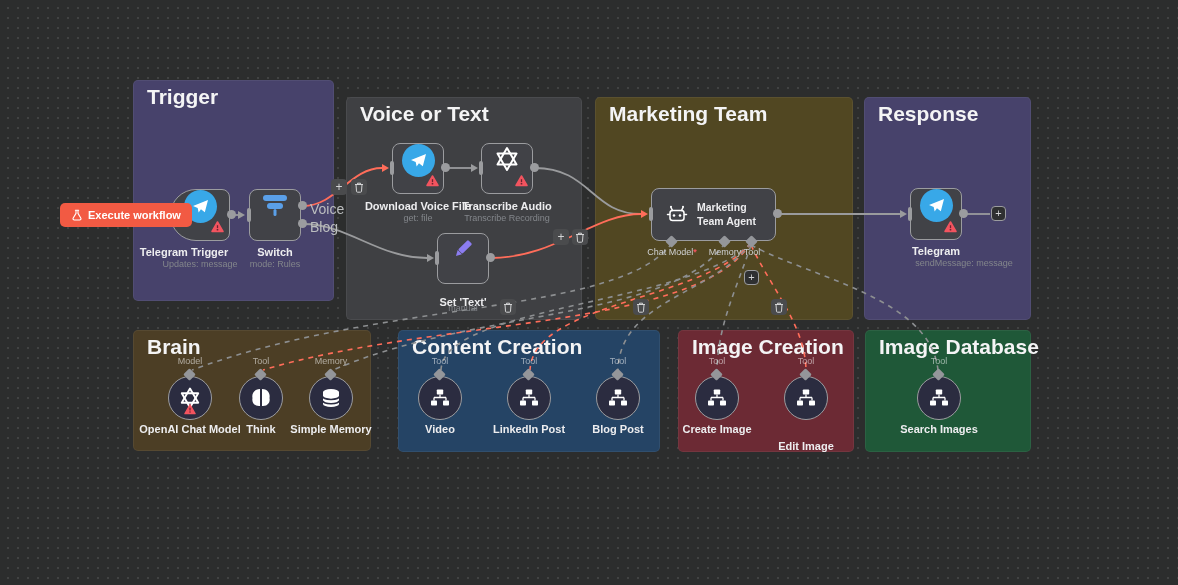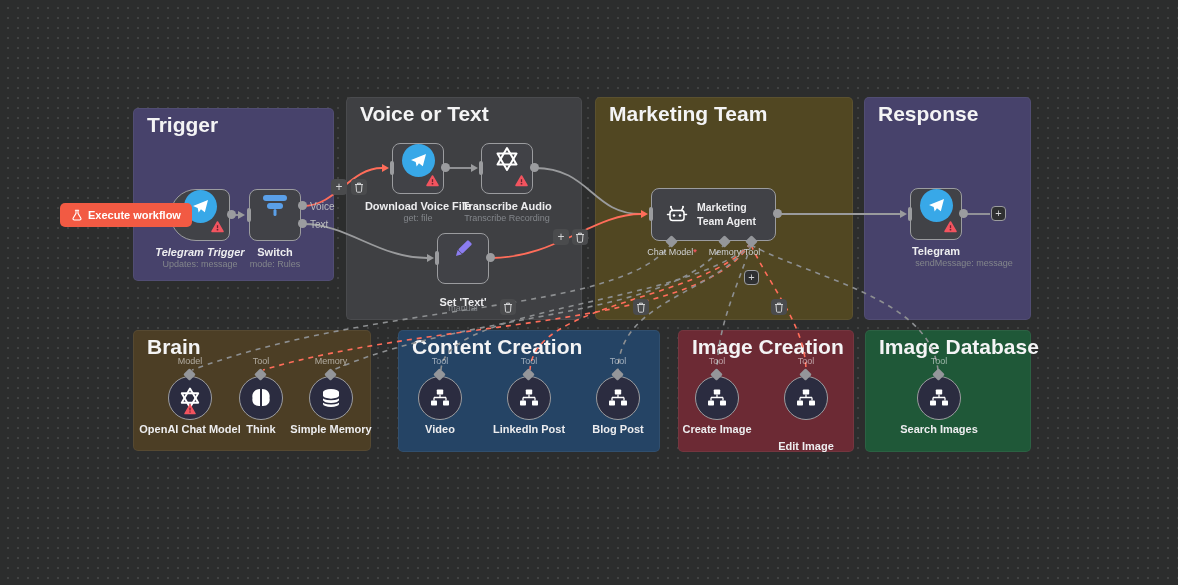--- a/index.html
+++ b/index.html
@@ -15,42 +15,42 @@
   .group-title { position:absolute; left:13px; top:4px; font-size:21px; font-weight:bold; color:#f4f4f5; white-space:nowrap; }
   svg.wires { position:absolute; left:0; top:0; z-index:2; }
   .node-box { position:absolute; z-index:3; background:#414247; border:1.5px solid #9b9c9f; border-radius:8px;
     display:flex; justify-content:center; }
   .node-title { position:absolute; z-index:3; font-size:11px; font-weight:bold; color:#ededef; white-space:nowrap; transform:translateX(-50%); }
   .node-sub { position:absolute; z-index:3; font-size:9px; color:#83868b; white-space:nowrap; transform:translateX(-50%); }
   .tg-badge { width:33px; height:33px; border-radius:50%; background:#38a8e8; display:flex; align-items:center; justify-content:center; }
   .out-dot { position:absolute; z-index:4; width:9px; height:9px; border-radius:50%; background:#9b9c9f; }
   .in-bar { position:absolute; z-index:4; width:4px; height:14px; border-radius:2px; background:#9b9c9f; }
   .warn { position:absolute; z-index:5; }
-  .conn-label { position:absolute; z-index:4; font-size:10px; color:#bbbdbf; white-space:nowrap; }
+  .conn-label { position:absolute; z-index:4; font-size:14px; color:#bbbdbf; white-space:nowrap; }
   .circle-node { position:absolute; z-index:3; width:44px; height:44px; border-radius:50%; background:#2b2c40;
     border:1.5px solid #9b9c9f; display:flex; align-items:center; justify-content:center; }
   .diamond { position:absolute; z-index:4; width:9px; height:9px; background:#94969a; transform:rotate(45deg); border-radius:1.5px; }
   .plabel { position:absolute; z-index:4; font-size:9px; color:rgba(255,255,255,0.55); transform:translateX(-50%); white-space:nowrap; }
   .plabel .req { color:#f2545f; font-weight:bold; }
   .agent-inner { display:flex; align-items:center; gap:7px; padding:0 6px 0 12px; }
   .agent-title { font-size:10.5px; font-weight:bold; color:#ededef; line-height:1.25; text-align:left; }
   .mini-btn { position:absolute; z-index:6; width:16px; height:16px; border-radius:4px; background:#4a4b4d;
     color:#d3d4d5; display:flex; align-items:center; justify-content:center; font-size:12px; line-height:1; cursor:pointer; }
   .frame-btn { position:absolute; z-index:6; width:15px; height:15px; border-radius:4px; background:#2f3031;
     border:1.5px solid #9b9c9f; color:#d3d4d5; display:flex; align-items:center; justify-content:center; font-size:11px; line-height:1; cursor:pointer; }
   .exec-btn { position:absolute; z-index:7; left:60px; top:203px; height:24px; padding:0 11px; border:none; border-radius:5px;
     background:#f25a43; color:#fff; font-family:"Liberation Sans",sans-serif; font-size:11px; font-weight:bold;
     display:flex; align-items:center; gap:5px; cursor:pointer; }
 </style>
 </head>
 <body>
 
 <div class="canvas">
 
-  <div class="group" style="left: 133px; top: 108px; width: 201px; height: 173px; background-color: rgb(71, 66, 107); text-align: center;">
+  <div class="group" style="left: 133px; top: 80px; width: 201px; height: 221px; background-color: rgb(71, 66, 107); text-align: center;">
     <div class="group-title">Trigger</div>
   </div>
   <div class="group" style="left: 346px; top: 97px; width: 236px; height: 223px; background-color: rgb(63, 64, 67);">
     <div class="group-title">Voice or Text</div>
   </div>
   <div class="group" style="left: 595px; top: 97px; width: 258px; height: 223px; background-color: rgb(81, 71, 34);">
     <div class="group-title">Marketing Team</div>
   </div>
   <div class="group" style="left: 864px; top: 97px; width: 167px; height: 223px; background-color: rgb(71, 66, 107);">
     <div class="group-title">Response</div>
@@ -120,38 +120,38 @@
     <span class="warn" style="right:5px; bottom:3px;">
       <svg width="13" height="12" viewBox="0 0 13 12">
           <path d="M6.5 1 L12 10.5 H1 Z" fill="#f2545f" stroke="#f2545f" stroke-width="1.5" stroke-linejoin="round"></path>
           <path d="M6.5 4.2 v2.8" stroke="#6d2230" stroke-width="1.3"></path>
           <circle cx="6.5" cy="8.7" r="0.9" fill="#6d2230"></circle>
         </svg>
     </span>
   </div>
   <div class="out-dot" style="left:227px; top:210px;"></div>
   <div class="in-bar" style="left:247px; top:208px;"></div>
-  <div class="node-title" style="left:200px; top:246px;font-style:italic;">Telegram Trigger</div>
+  <div class="node-title" style="left:184px; top:246px;">Telegram Trigger</div>
   <div class="node-sub" style="left:200px; top:259px;">Updates: message</div>
 
   <div class="node-box" style="left:249px; top:189px; width:52px; height:52px;">
     <span style="display:flex;">
       <svg width="30" height="28" viewBox="-15 -14 30 28">
           <g fill="#5a9fe8">
             <rect x="-12" y="-9" width="24" height="6" rx="3"></rect>
             <rect x="-8" y="-1" width="16" height="6" rx="3"></rect>
             <rect x="-1.5" y="5" width="3" height="7" rx="1.5"></rect>
           </g>
         </svg>
     </span>
   </div>
   <div class="out-dot" style="left:298px; top:201px;"></div>
   <div class="out-dot" style="left:298px; top:219px;"></div>
   <div class="conn-label" style="left:310px; top:201px;">Voice</div>
-  <div class="conn-label" style="left:310px; top:219px;">Text</div>
+  <div class="conn-label" style="left:310px; top:219px;">Blog</div>
   <div class="node-title" style="left:275px; top:246px;">Switch</div>
   <div class="node-sub" style="left:275px; top:259px;">mode: Rules</div>
 
   <div class="node-box" style="left:392px; top:143px; width:52px; height:51px;">
     <span class="tg-badge">
       <svg width="17" height="15" viewBox="0 0 18 16">
           <path d="M17 1 L1 7.5 L6 9.5 L7 14.5 L9.5 11 L13.6 14 Z" fill="#fff"></path>
         </svg>
     </span>
     <span class="warn" style="right:4px; bottom:2px;">

